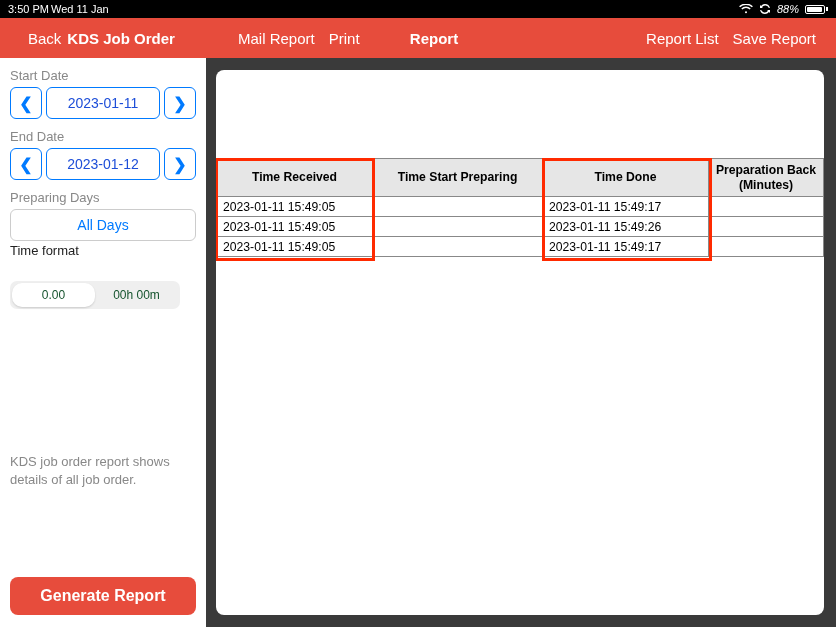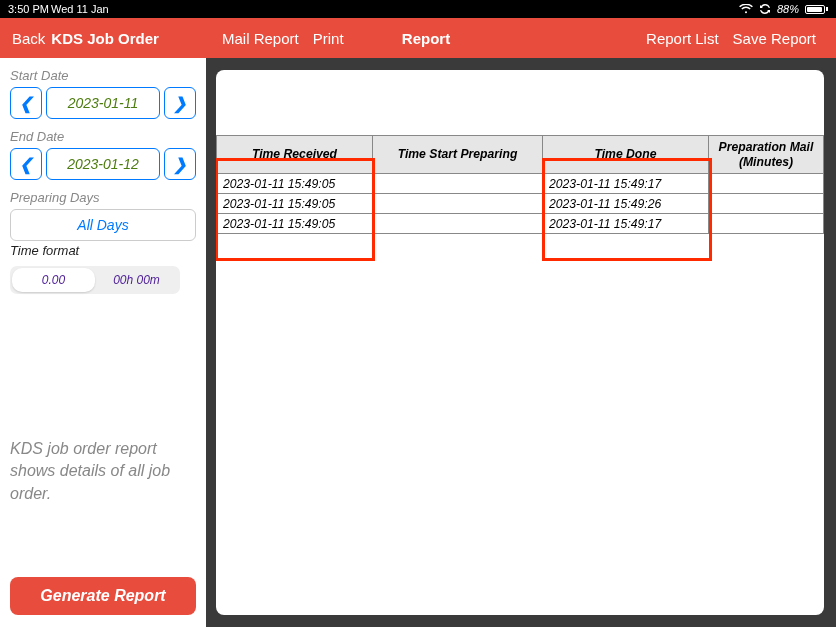--- a/index.html
+++ b/index.html
@@ -11,47 +11,47 @@
   .statusbar .s-left { display: flex; gap: 2px; }
   .statusbar .s-right { margin-left: auto; display: flex; align-items: center; gap: 6px; font-style: italic; }
   .wifi-icon svg, .sync-icon svg { display: block; }
   .battery { display: inline-flex; align-items: center; }
   .battery-body { width: 20px; height: 9px; border: 1px solid #fff; border-radius: 2px; position: relative; display: inline-block; }
   .battery-fill { position: absolute; left: 1px; top: 1px; bottom: 1px; width: 15px; background: #fff; border-radius: 1px; }
   .battery-cap { width: 2px; height: 4px; background: #fff; margin-left: 1px; }
 
   
   .toolbar { height: 40px; background: #e74c3c; color: #fff; display: flex; align-items: center; font-size: 15px; }
-  .tb-left { width: 206px; display: flex; align-items: center; padding-left: 12px; gap: 6px; }
+  .tb-left { width: 206px; display: flex; align-items: center; padding-left: 12px; gap: 6px; margin-left: 16px; }
   .tb-back { font-size: 15px; }
   .tb-title { font-weight: 600; font-size: 15px; }
   .tb-mid { flex: 1; display: flex; align-items: center; padding: 0 10px; position: relative; }
   .tb-mail { margin-left: 6px; }
   .tb-print { margin-left: 14px; }
   .tb-report { position: absolute; left: 50%; transform: translateX(-50%); font-weight: 600; }
   .tb-right { display: flex; align-items: center; gap: 14px; padding-right: 20px; }
 
   
-  .content { display: flex; height: calc(627px - 18px - 40px); font-style: italic; }
+  .content { display: flex; height: calc(627px - 18px - 40px); }
   .sidebar { width: 206px; background: #fff; padding: 10px 10px 12px 10px; display: flex; flex-direction: column; }
   .side-label { font-size: 13px; color: #888; margin-bottom: 4px; }
   .date-row { display: flex; gap: 4px; margin-bottom: 10px; }
   .chev-btn { width: 32px; height: 32px; border: 1px solid #007aff; border-radius: 6px; background: #fff; color: #007aff; display: flex; align-items: center; justify-content: center; font-size: 16px; font-weight: 600; }
-  .date-btn { flex: 1; height: 32px; border: 1px solid #007aff; border-radius: 6px; background: #fff; color: #4d7c0f; display: flex; align-items: center; justify-content: center; font-size: 14px; font-weight: 500; }
+  .date-btn { flex: 1; height: 32px; border: 1px solid #007aff; border-radius: 6px; background: #fff; color: #1d4ed8; display: flex; align-items: center; justify-content: center; font-size: 14px; font-weight: 500; }
   .alldays-btn { width: 100%; height: 32px; border: 1px solid #ccc; border-radius: 6px; background: #fff; color: #007aff; display: flex; align-items: center; justify-content: center; font-size: 14px; margin-bottom: 2px; }
-  .tf-label { font-size: 13px; color: #222; font-weight: 500; margin-bottom: 8px; }
+  .tf-label { font-size: 13px; color: #222; font-weight: 500; margin-bottom: 23px; }
   .segmented { width: 170px; height: 28px; background: #efefef; border-radius: 7px; display: flex; padding: 2px; font-size: 12px; margin-bottom: 14px; }
-  .seg-opt { flex: 1; display: flex; align-items: center; justify-content: center; border-radius: 10px; color: #4c1d95; }
+  .seg-opt { flex: 1; display: flex; align-items: center; justify-content: center; border-radius: 10px; color: #14532d; }
   .seg-opt.active { background: #fff; box-shadow: 0 1px 2px rgba(0,0,0,0.15); }
-  .side-desc { font-size: 16px; color: #888; line-height: 1.4; margin-top: 130px; }
+  .side-desc { font-size: 13px; color: #888; line-height: 1.4; margin-top: 130px; }
   .side-spacer { flex: 1; }
   .gen-btn { height: 38px; background: #e74c3c; color: #fff; border-radius: 8px; display: flex; align-items: center; justify-content: center; font-size: 16px; font-weight: 600; }
 
   .main-dark { flex: 1; background: #3a3a3a; padding: 12px 12px 12px 10px; }
-  .paper { width: 100%; height: 100%; background: #fff; border-radius: 8px; position: relative; padding-top: 65px; overflow: hidden; }
+  .paper { width: 100%; height: 100%; background: #fff; border-radius: 8px; position: relative; padding-top: 88px; overflow: hidden; }
 
   .rtable { border-collapse: collapse; width: 100%; table-layout: fixed; font-size: 12.2px; color: #000; }
   .rtable th { background: #e6e6e6; border: 1px solid #888; height: 38px; font-weight: 600; padding: 2px 4px; line-height: 1.15; }
   .rtable td { border-bottom: 1px solid #888; border-right: 1px solid #888; height: 20px; padding: 0 6px; white-space: nowrap; }
   .rtable td.first { border-left: 1px solid #888; }
   .col-r { width: 156px; }
   .col-s { width: 170px; }
   .col-d { width: 166px; }
   .col-p { width: auto; }
 
@@ -154,21 +154,21 @@
             <col class="col-r">
               <col class="col-s">
               <col class="col-d">
               <col class="col-p">
           </colgroup>
           <thead>
             <tr>
               <th>Time Received</th>
               <th>Time Start Preparing</th>
               <th>Time Done</th>
-              <th>Preparation Mail (Minutes)</th>
+              <th>Preparation Back (Minutes)</th>
             </tr>
           </thead>
           <tbody id="table-body">
           <tr>
                 <td class="first">2023-01-11 15:49:05</td>
                 <td></td>
                 <td>2023-01-11 15:49:17</td>
                 <td></td>
               </tr>
               <tr>

